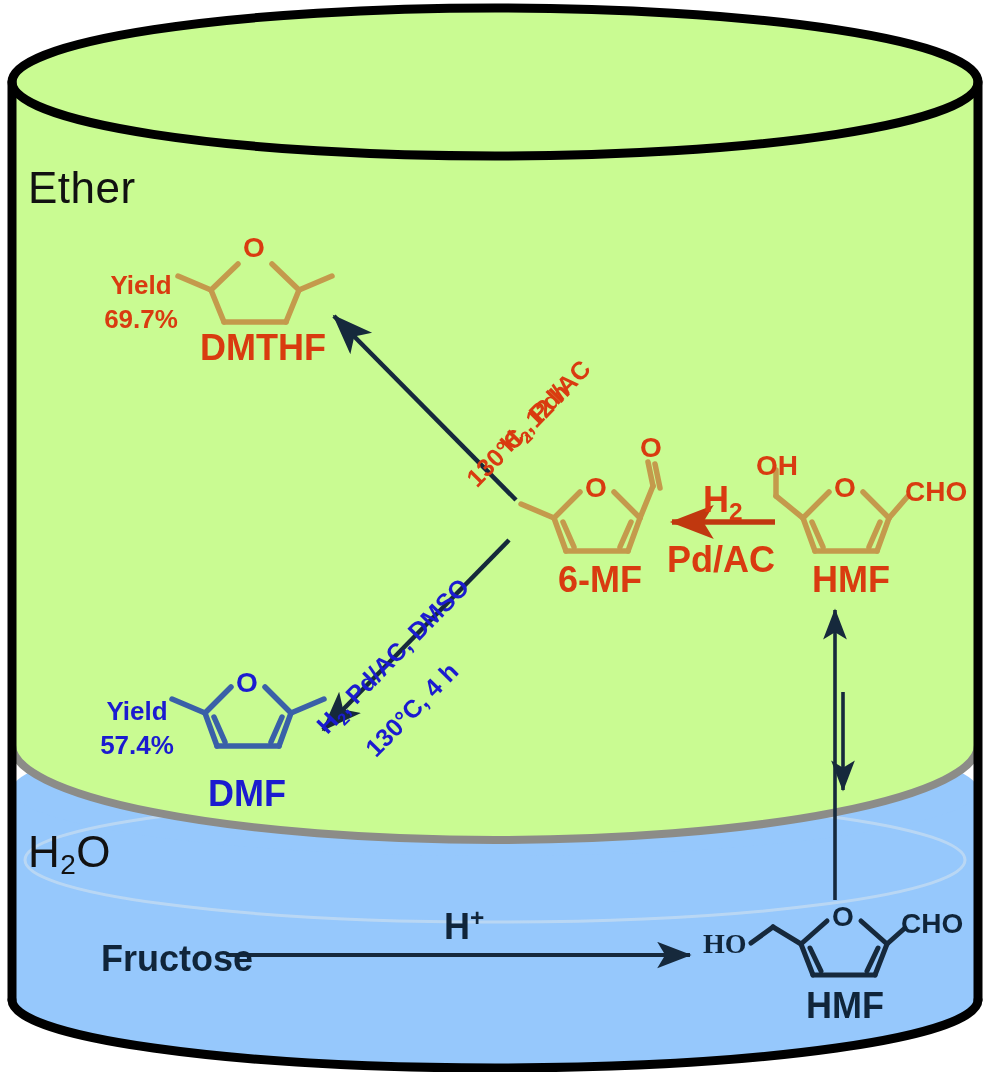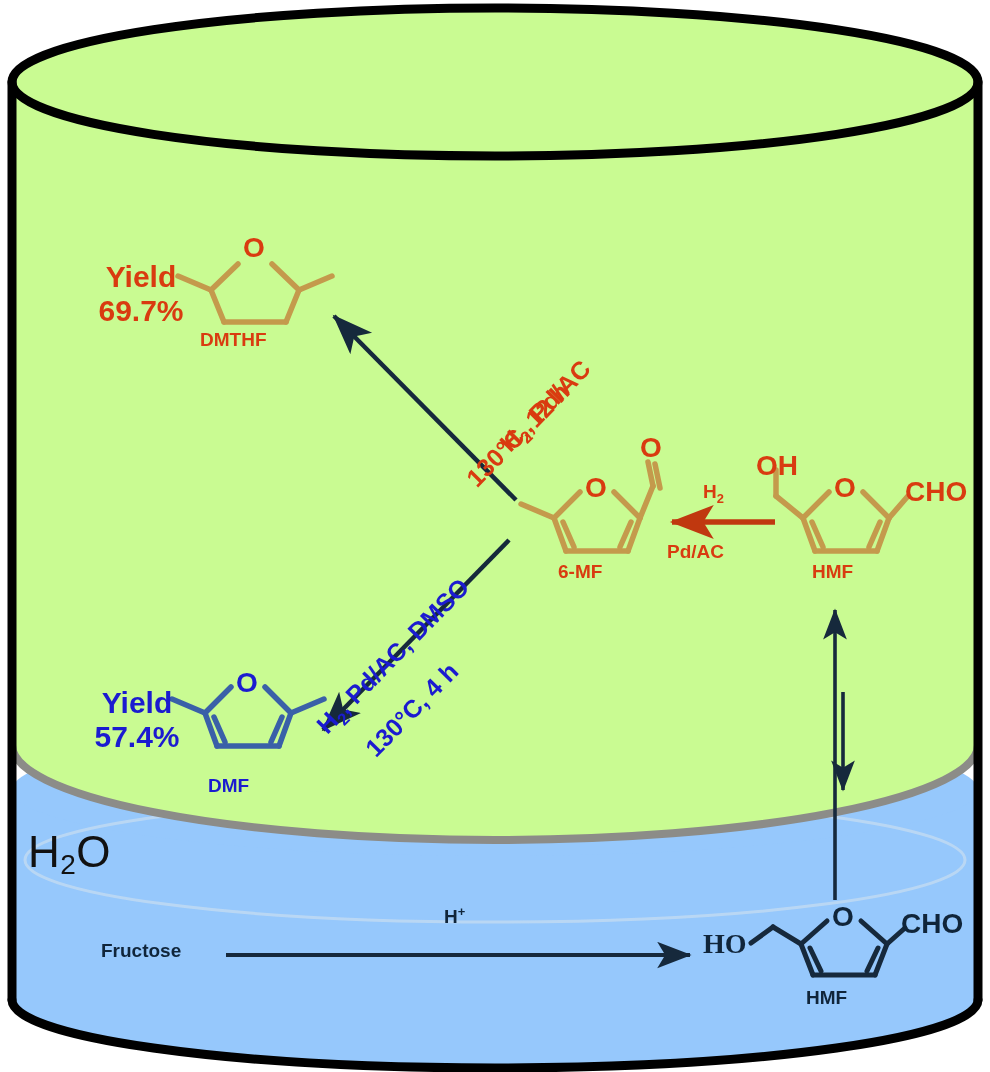--- a/index.html
+++ b/index.html
@@ -6,23 +6,23 @@
   body{width:990px;height:1072px;position:relative;overflow:hidden;
        font-family:"Liberation Sans", sans-serif;}
   #stage{position:absolute;inset:0;width:990px;height:1072px;}
   svg.layer{position:absolute;left:0;top:0;width:990px;height:1072px;}
   .txt{position:absolute;white-space:pre;line-height:1;}
   .phase-label{font-size:44px;color:#111111;font-weight:400;letter-spacing:0.5px;}
   .phase-label .sub{font-size:28px;vertical-align:-0.25em;}
   .red-b{color:#D93B10;font-weight:bold;}
   .blue-b{color:#1B1BD0;font-weight:bold;}
   .black-b{color:#10253A;font-weight:bold;}
-  .mol-lbl{font-size:19px;font-weight:bold;}
+  .mol-lbl{font-size:36px;font-weight:bold;}
   .atom{font-size:28px;font-weight:bold;}
-  .yield{font-size:30px;font-weight:bold;text-align:center;}
+  .yield{font-size:26px;font-weight:bold;text-align:center;margin-top:10px;}
   .cond{font-size:25px;font-weight:bold;transform-origin:left center;}
   .sup{font-size:0.68em;vertical-align:super;}
   .sub2{font-size:0.68em;vertical-align:sub;}
 </style>
 </head>
 <body>
 
 <div id="stage">
 
   <svg class="layer" viewBox="0 0 990 1072">
@@ -142,20 +142,21 @@
     <line x1="775" y1="522" x2="672" y2="522" stroke="#C0380F" stroke-width="5.5" marker-end="url(#ah-red)"></line>
 
     <line x1="226" y1="955" x2="690" y2="955" stroke="#16293C" stroke-width="4" marker-end="url(#ah-dark)"></line>
 
     <g>
       <line x1="835" y1="900" x2="835" y2="610" stroke="#16293C" stroke-width="3.6" marker-end="url(#ah-dark)"></line>
       <line x1="843" y1="692" x2="843" y2="790" stroke="#16293C" stroke-width="3.6" marker-end="url(#ah-dark)"></line>
     </g>
   </svg>
 
+  <div class="txt phase-label" style="left:28px;top:166px;">Ether</div>
 
   <div class="txt phase-label" style="left:28px;top:830px;"><span>H</span><span class="sub">2</span><span>O</span></div>
 
   <div class="txt atom red-b" style="left:243px;top:234px;">O</div>
   <div class="txt mol-lbl red-b" style="left:200px;top:330px;">DMTHF</div>
   <div class="txt yield red-b" style="left:96px;top:262px;width:90px;">Yield</div>
   <div class="txt yield red-b" style="left:96px;top:296px;width:90px;">69.7%</div>
 
   <div class="txt atom blue-b" style="left:236px;top:669px;">O</div>
   <div class="txt mol-lbl blue-b" style="left:208px;top:755px;margin-top:21px;">DMF</div>

